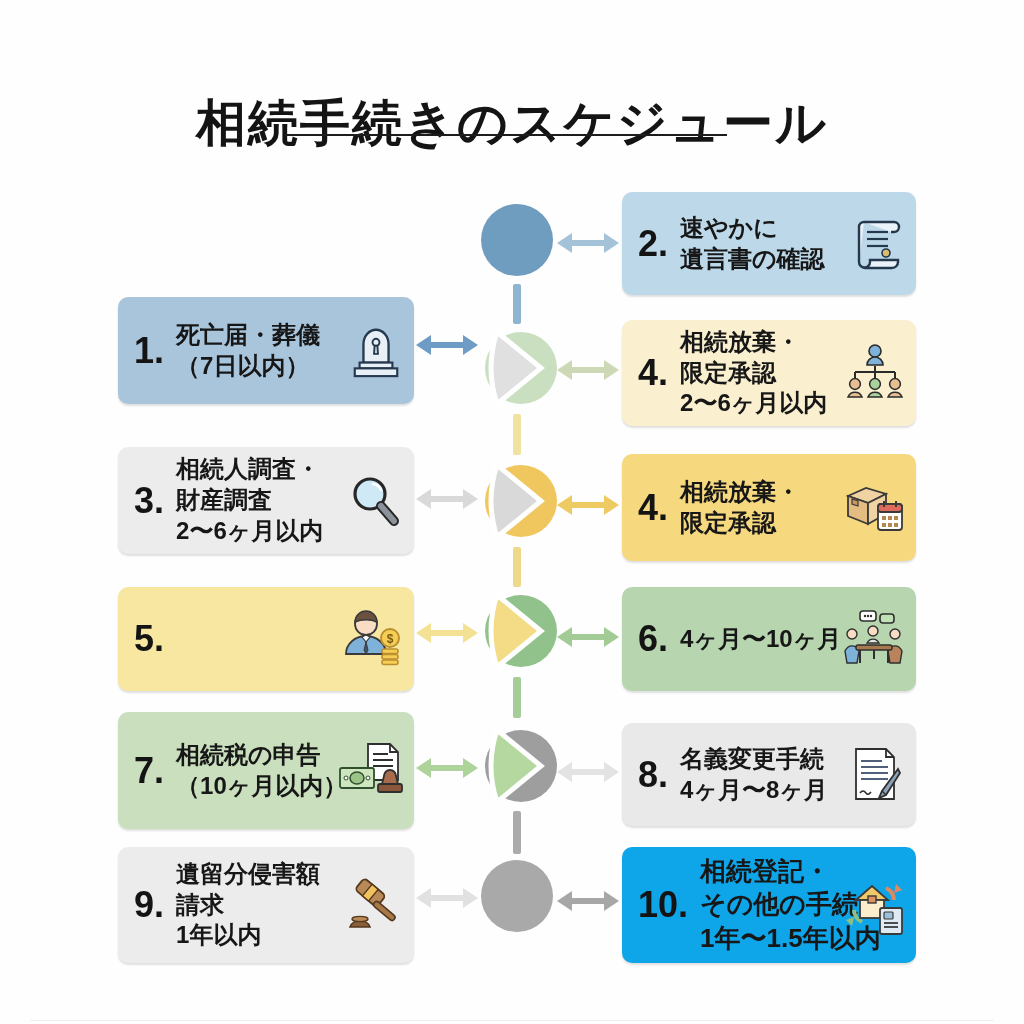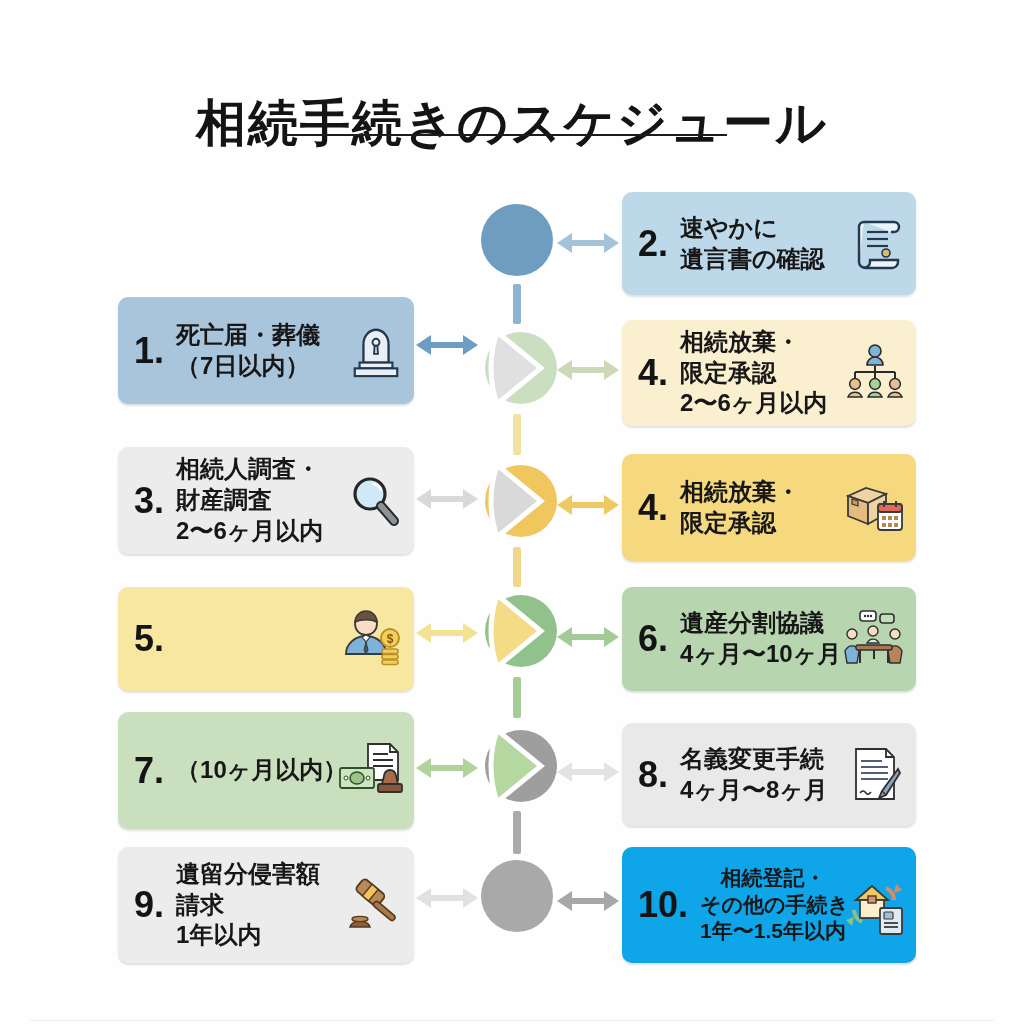--- a/index.html
+++ b/index.html
@@ -36,21 +36,21 @@
   .b2  { left:622px; top:192px; width:294px; height:103px; background:#bdd9e9; }
   .b3  { left:118px; top:447px; width:296px; height:107px; background:#ececec; }
   .b4a { left:622px; top:320px; width:294px; height:106px; background:#faf0d0; }
   .b4b { left:622px; top:454px; width:294px; height:107px; background:#f6d97e; }
   .b5  { left:118px; top:587px; width:296px; height:104px; background:#f8e7a0; }
   .b6  { left:622px; top:587px; width:294px; height:104px; background:#b7d5ae; }
   .b7  { left:118px; top:712px; width:296px; height:117px; background:#c9dfbd; }
   .b8  { left:622px; top:723px; width:294px; height:103px; background:#e9e9e9; }
   .b9  { left:118px; top:847px; width:296px; height:116px; background:#ececec; }
   .b10 { left:622px; top:847px; width:294px; height:116px; background:#0ea5e9; }
-  .b10 .line { font-size:21px;text-align:center; }
+  .b10 .line { font-size:26px; }
 
   
   .node-circle { position:absolute; border-radius:50%; width:72px; height:72px; }
   .node-a { left:481px; top:204px; background:#6f9dc0; }
   .node-f { left:481px; top:860px; background:#a9a9a9; }
   .cnode { position:absolute; width:84px; height:84px; }
   .cnode-b { left:475px; top:326px; } .cnode-b .circ{fill:#cadfc0;} .cnode-b .chev{fill:#e0e0e0;}
   .cnode-c { left:475px; top:459px; } .cnode-c .circ{fill:#f0c75f;} .cnode-c .chev{fill:#d9d9d9;}
   .cnode-d { left:475px; top:589px; } .cnode-d .circ{fill:#92c28b;} .cnode-d .chev{fill:#f3dc85;}
   .cnode-e { left:475px; top:724px; } .cnode-e .circ{fill:#9e9e9e;} .cnode-e .chev{fill:#b5d8a0;}
@@ -288,21 +288,20 @@
           <rect x="42" y="44.5" width="16" height="4.5" rx="2"></rect>
           <rect x="42" y="50" width="16" height="4.5" rx="2"></rect>
         </g>
       </svg>
     </span>
   </div>
 
   <div class="box b6">
     <span class="num">6.</span>
     <span class="lines">
-      <span class="line">遺産分割協議</span>
       <span class="line">4ヶ月〜10ヶ月</span>
     </span>
     <span class="icon">
       <svg width="64" height="60" viewBox="0 0 64 60">
         <rect x="18" y="2" width="16" height="10" rx="3" fill="#ffffff" stroke="#2f2f2f" stroke-width="1.6"></rect>
         <circle cx="23" cy="7" r="1.2" fill="#2f2f2f"></circle>
           <circle cx="26" cy="7" r="1.2" fill="#2f2f2f"></circle>
           <circle cx="29" cy="7" r="1.2" fill="#2f2f2f"></circle>
         <rect x="38" y="5" width="14" height="9" rx="3" fill="#bfe3b4" stroke="#2f2f2f" stroke-width="1.6"></rect>
         <circle cx="10" cy="25" r="5" fill="#f8dcc4" stroke="#2f2f2f" stroke-width="1.4"></circle>
@@ -313,20 +312,21 @@
         <path d="M46 42 a8 10 0 0 1 14 0 l-2 12 h-10 Z" fill="#b9835b" stroke="#2f2f2f" stroke-width="1.4"></path>
         <rect x="14" y="36" width="36" height="5" rx="2" fill="#a8784e" stroke="#2f2f2f" stroke-width="1.4"></rect>
         <path d="M18 41 v13 M46 41 v13 M32 41 v9" stroke="#2f2f2f" stroke-width="2" fill="none"></path>
       </svg>
     </span>
   </div>
 
   <div class="box b7">
     <span class="num">7.</span>
     <span class="lines">
+      <span class="line">相続税の申告</span>
       <span class="line">（10ヶ月以内）</span>
     </span>
     <span class="icon">
       <svg width="66" height="62" viewBox="0 0 66 62">
         <path d="M30 4 H52 l8 8 V40 H30 Z" fill="#ffffff" stroke="#2f2f2f" stroke-width="1.8"></path>
         <path d="M52 4 v8 h8" fill="none" stroke="#2f2f2f" stroke-width="1.8"></path>
         <line x1="35" y1="14" x2="50" y2="14" stroke="#2f2f2f" stroke-width="2"></line>
         <line x1="35" y1="20" x2="55" y2="20" stroke="#2f2f2f" stroke-width="2"></line>
         <line x1="35" y1="26" x2="55" y2="26" stroke="#2f2f2f" stroke-width="2"></line>
         <rect x="2" y="28" width="34" height="20" rx="2" fill="#cde6bd" stroke="#2f4f2f" stroke-width="1.8"></rect>

